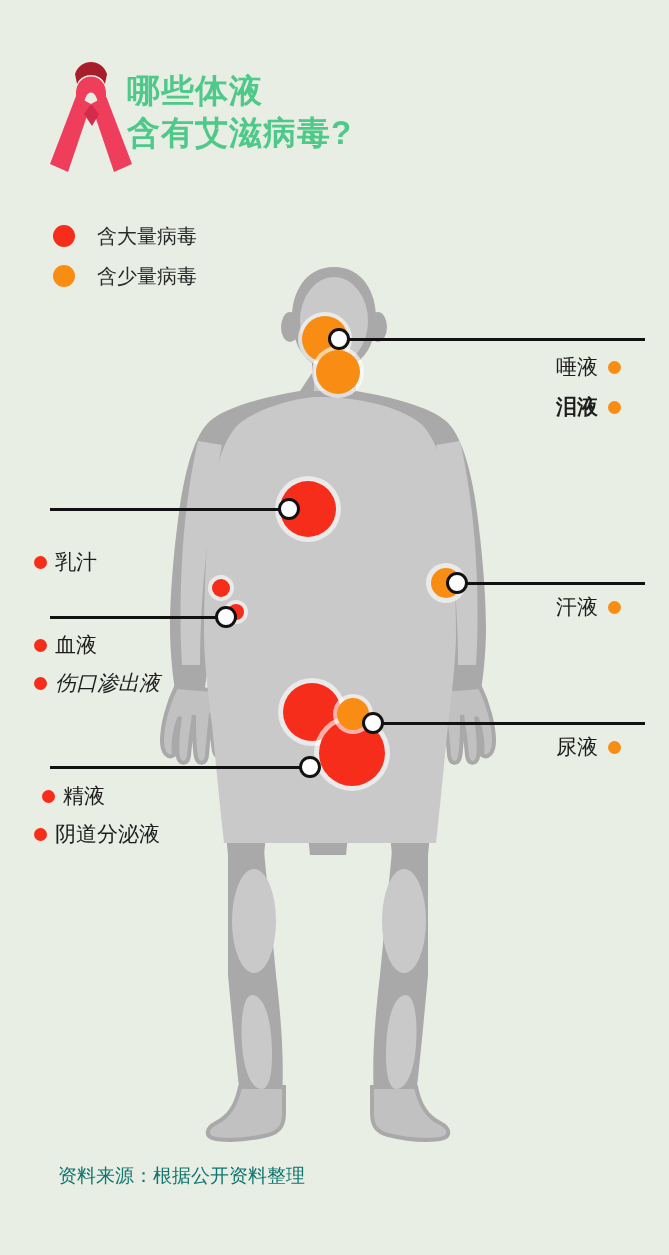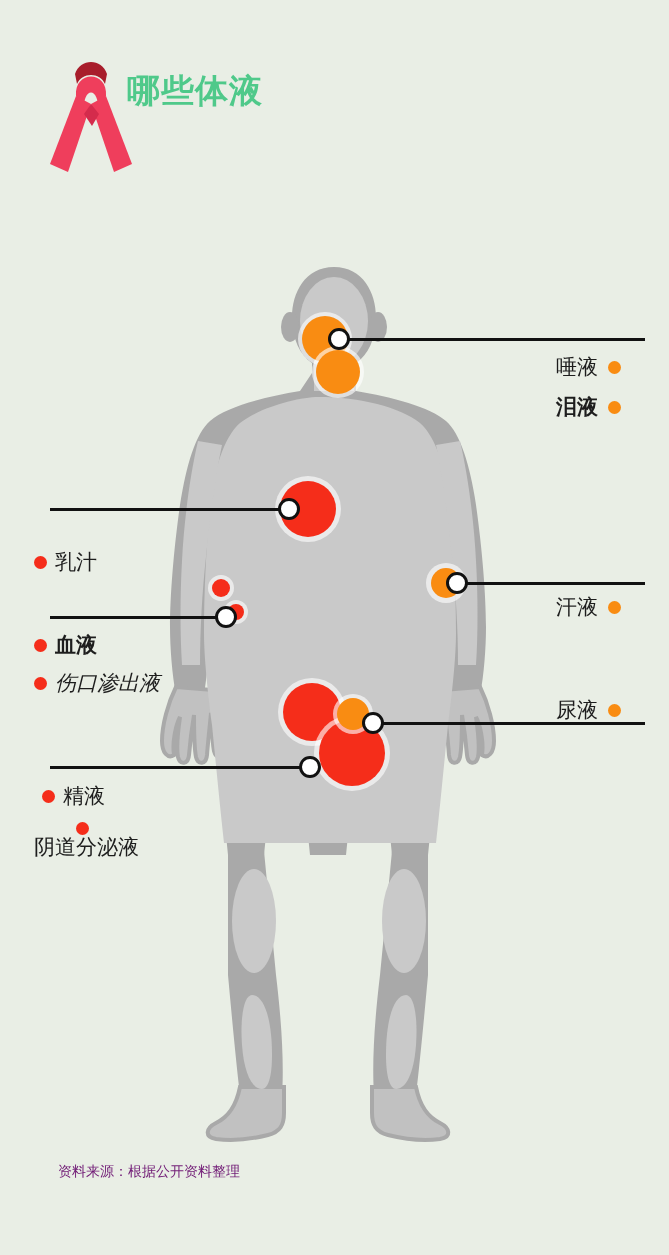--- a/index.html
+++ b/index.html
@@ -39,41 +39,52 @@
   .leader{position:absolute;height:3px;background:#111;}
 
   
   .lab{position:absolute;font-size:21px;color:#1d1d1d;white-space:nowrap;
        display:flex;align-items:center;line-height:24px;}
   .lab .d{width:13px;height:13px;border-radius:50%;flex:0 0 auto;}
   .lab.left .d{margin-right:8px;}
   .lab.right .d{margin-left:10px;}
 
   
-  .source{position:absolute;left:58px;top:1163px;font-size:14px;color:#701a75;}
+  .source{position:absolute;left:58px;top:1163px;font-size:19px;color:#0f766e;}
 </style>
 </head>
 <body>
 
 <div class="stage">
 
   <div class="ribbon">
     <svg width="86" height="122" viewBox="0 0 86 122">
       <path d="M43 52 L20 120 L2 112 L28 44 Z" fill="#ef3e5c"></path>
       <path d="M43 52 L66 120 L84 112 L58 44 Z" fill="#ef3e5c"></path>
       <path d="M28 44 C26 18 60 18 58 44 L50 60 C52 34 34 34 36 60 Z" fill="#ef3e5c"></path>
       <path d="M27 22 C32 6 54 6 59 22 L57 32 C52 20 34 20 29 32 Z" fill="#a81d2b"></path>
       <path d="M43 52 L36 62 L44 74 L51 62 Z" fill="#d42b4c"></path>
     </svg>
   </div>
 
   <div class="title">
     <div>哪些体液</div>
-  </div>
-
+    <div>含有艾滋病毒?</div>
+  </div>
+
+  <div class="legend">
+    <div class="legend-row">
+      <span class="legend-dot" style="background:#f52d1a"></span>
+      <span class="legend-label">含大量病毒</span>
+    </div>
+    <div class="legend-row">
+      <span class="legend-dot" style="background:#f98c12"></span>
+      <span class="legend-label">含少量病毒</span>
+    </div>
+  </div>
 
   <div class="figure">
     <svg width="669" height="890" viewBox="0 0 669 890">
       <g>
 
         <path d="M334 12 C305 12 292 38 292 62 C292 84 300 100 312 108
                  L312 124 L356 124 L356 108 C368 100 376 84 376 62
                  C376 38 363 12 334 12 Z" fill="#a9a9a9"></path>
 
         <ellipse cx="290" cy="72" rx="9" ry="15" fill="#a9a9a9"></ellipse>
@@ -198,43 +209,43 @@
   <div class="lab right" style="left:556px;top:395px;font-weight:bold;">
     <span>泪液</span>
     <span class="d" style="background:#f98c12"></span>
   </div>
 
   <div class="lab right" style="left:556px;top:595px;font-family:Liberation Serif, serif;">
     <span>汗液</span>
     <span class="d" style="background:#f98c12"></span>
   </div>
 
-  <div class="lab right" style="left:556px;top:698px;">
+  <div class="lab right" style="left:556px;top:735px;">
     <span>尿液</span>
     <span class="d" style="background:#f98c12"></span>
   </div>
 
   <div class="lab left" style="left:34px;top:550px;">
     <span class="d" style="background:#f52d1a"></span>
     <span>乳汁</span>
   </div>
 
-  <div class="lab left" style="left:34px;top:633px;font-weight:bold;">
+  <div class="lab left" style="left:34px;top:633px;">
     <span class="d" style="background:#f52d1a"></span>
     <span>血液</span>
   </div>
   <div class="lab left" style="left:34px;top:671px;font-style:italic;">
     <span class="d" style="background:#f52d1a"></span>
     <span>伤口渗出液</span>
   </div>
 
   <div class="lab left" style="left:42px;top:784px;">
     <span class="d" style="background:#f52d1a"></span>
     <span>精液</span>
   </div>
-  <div class="lab left" style="left:34px;top:822px;flex-direction:column;">
+  <div class="lab left" style="left:34px;top:822px;">
     <span class="d" style="background:#f52d1a"></span>
     <span>阴道分泌液</span>
   </div>
 
   <div class="source">资料来源：根据公开资料整理</div>
 
 </div>
 
 </body></html>

